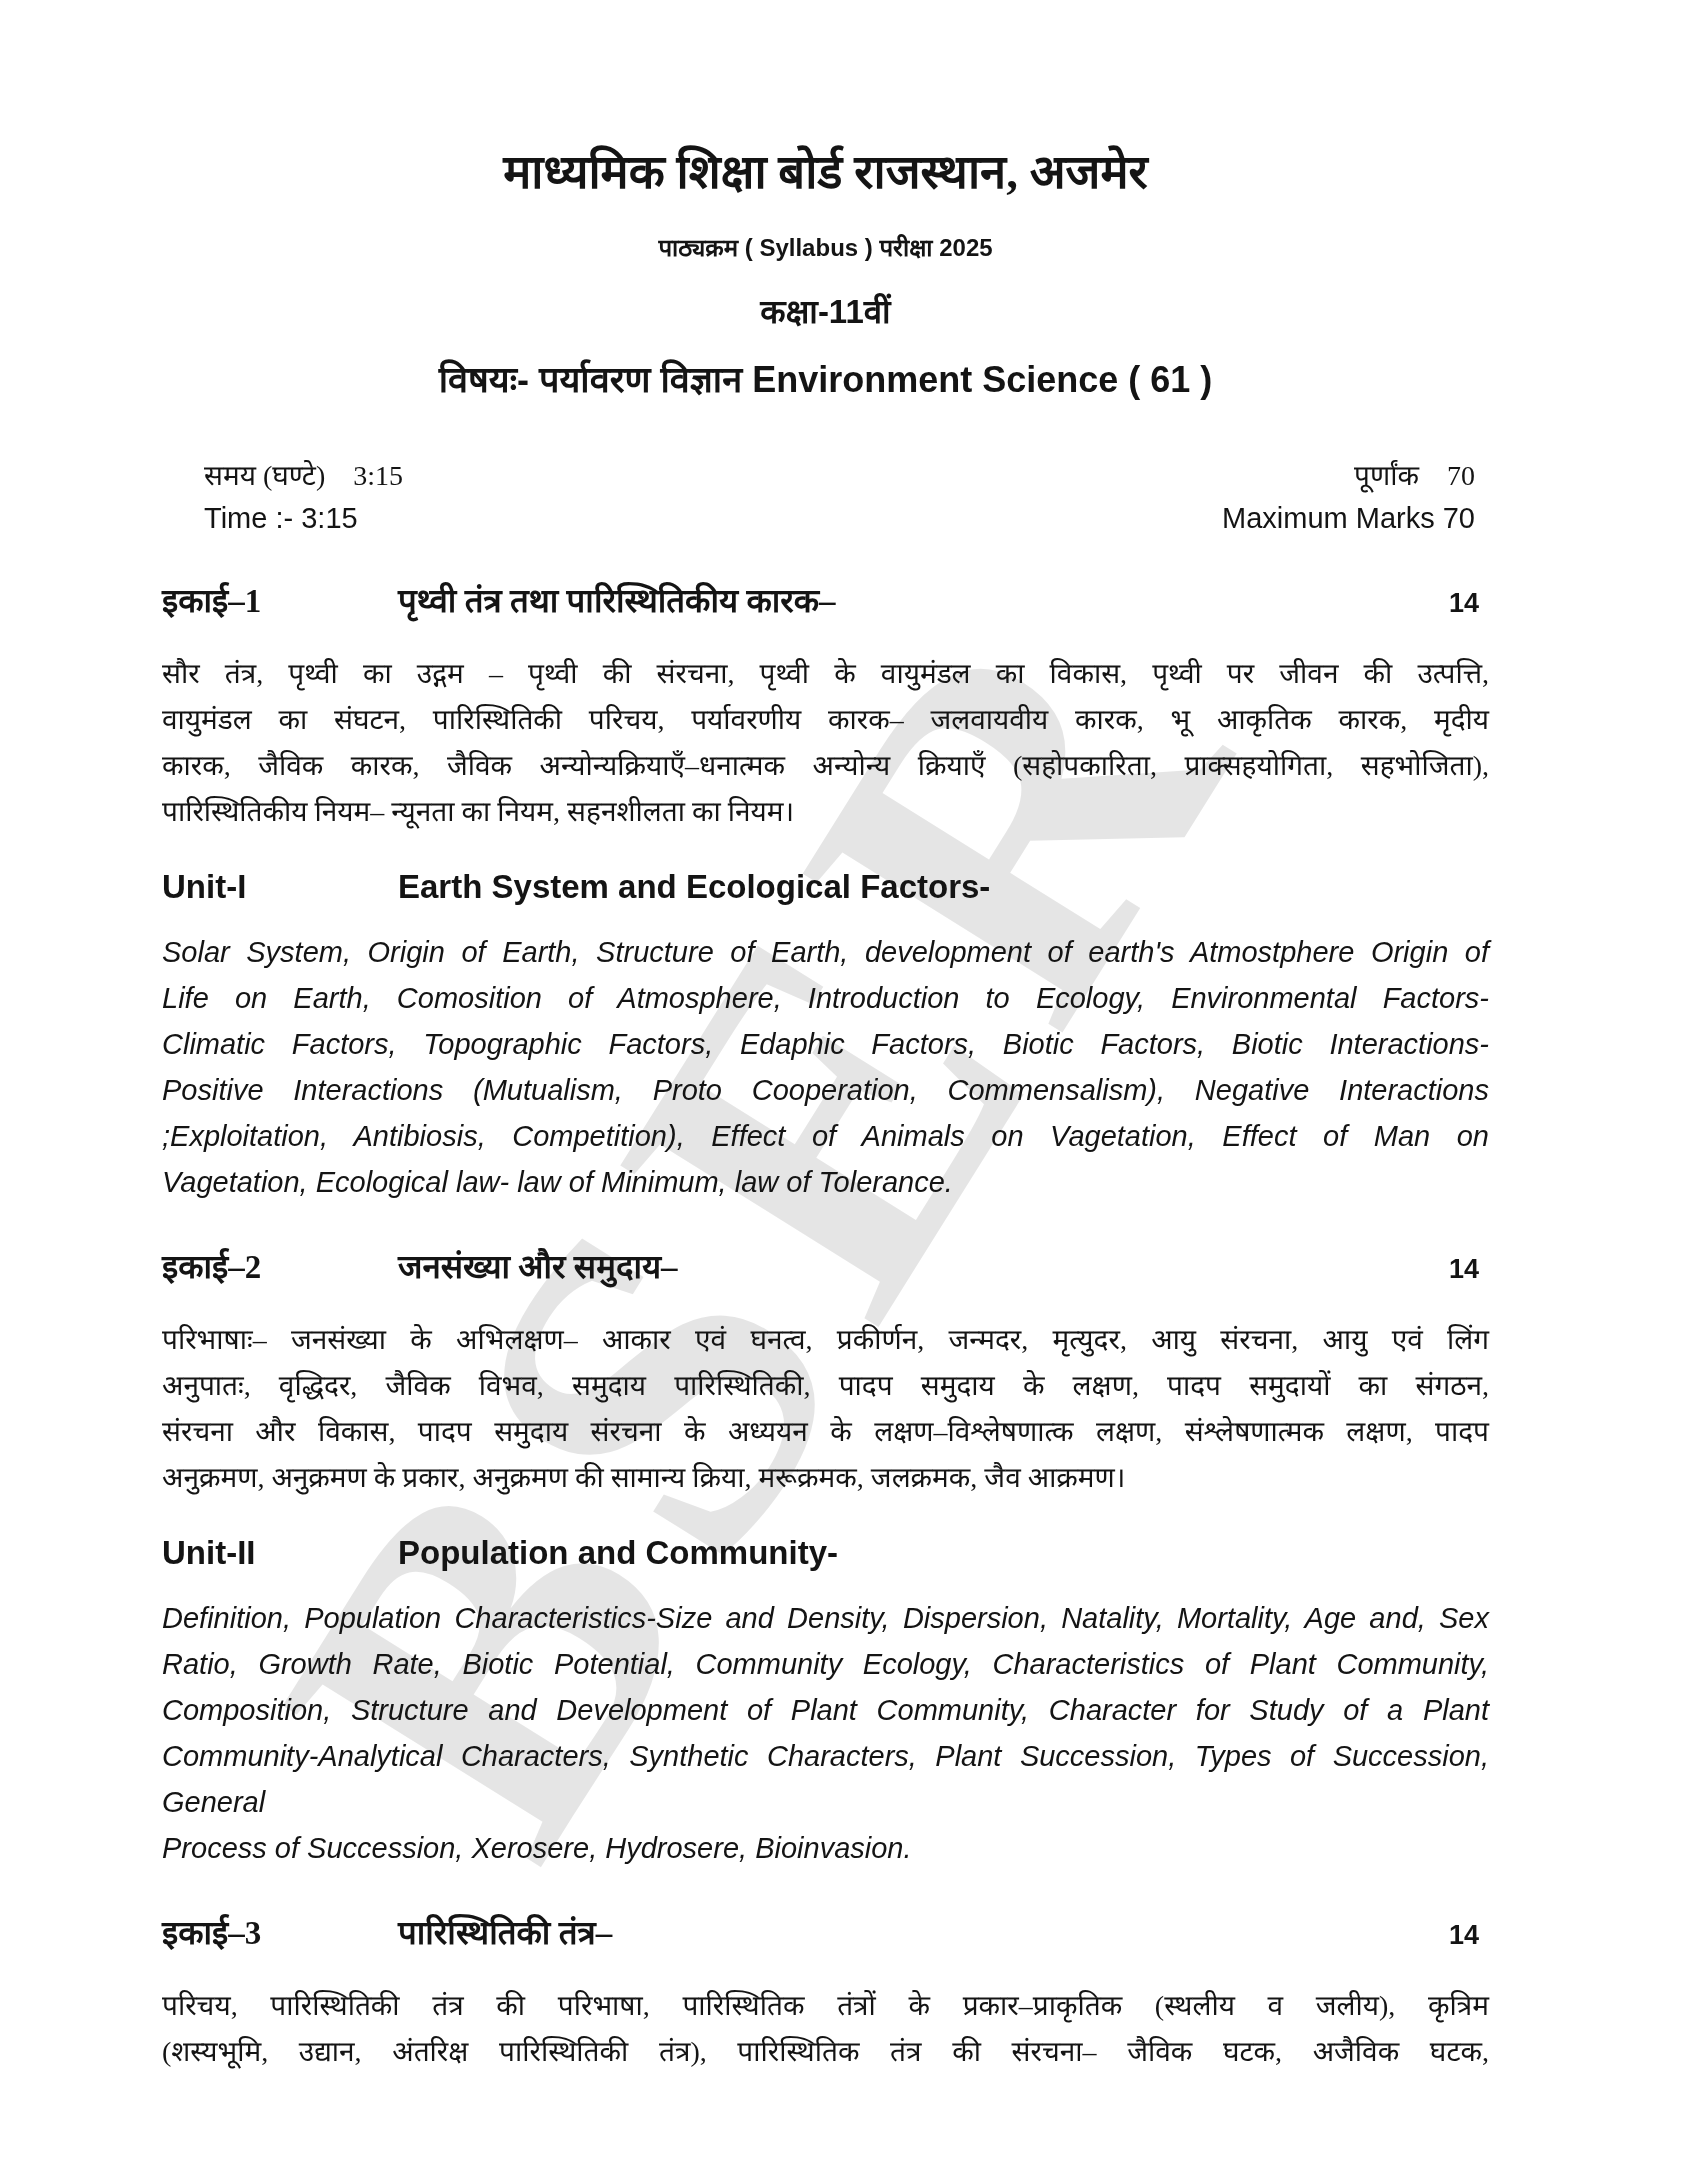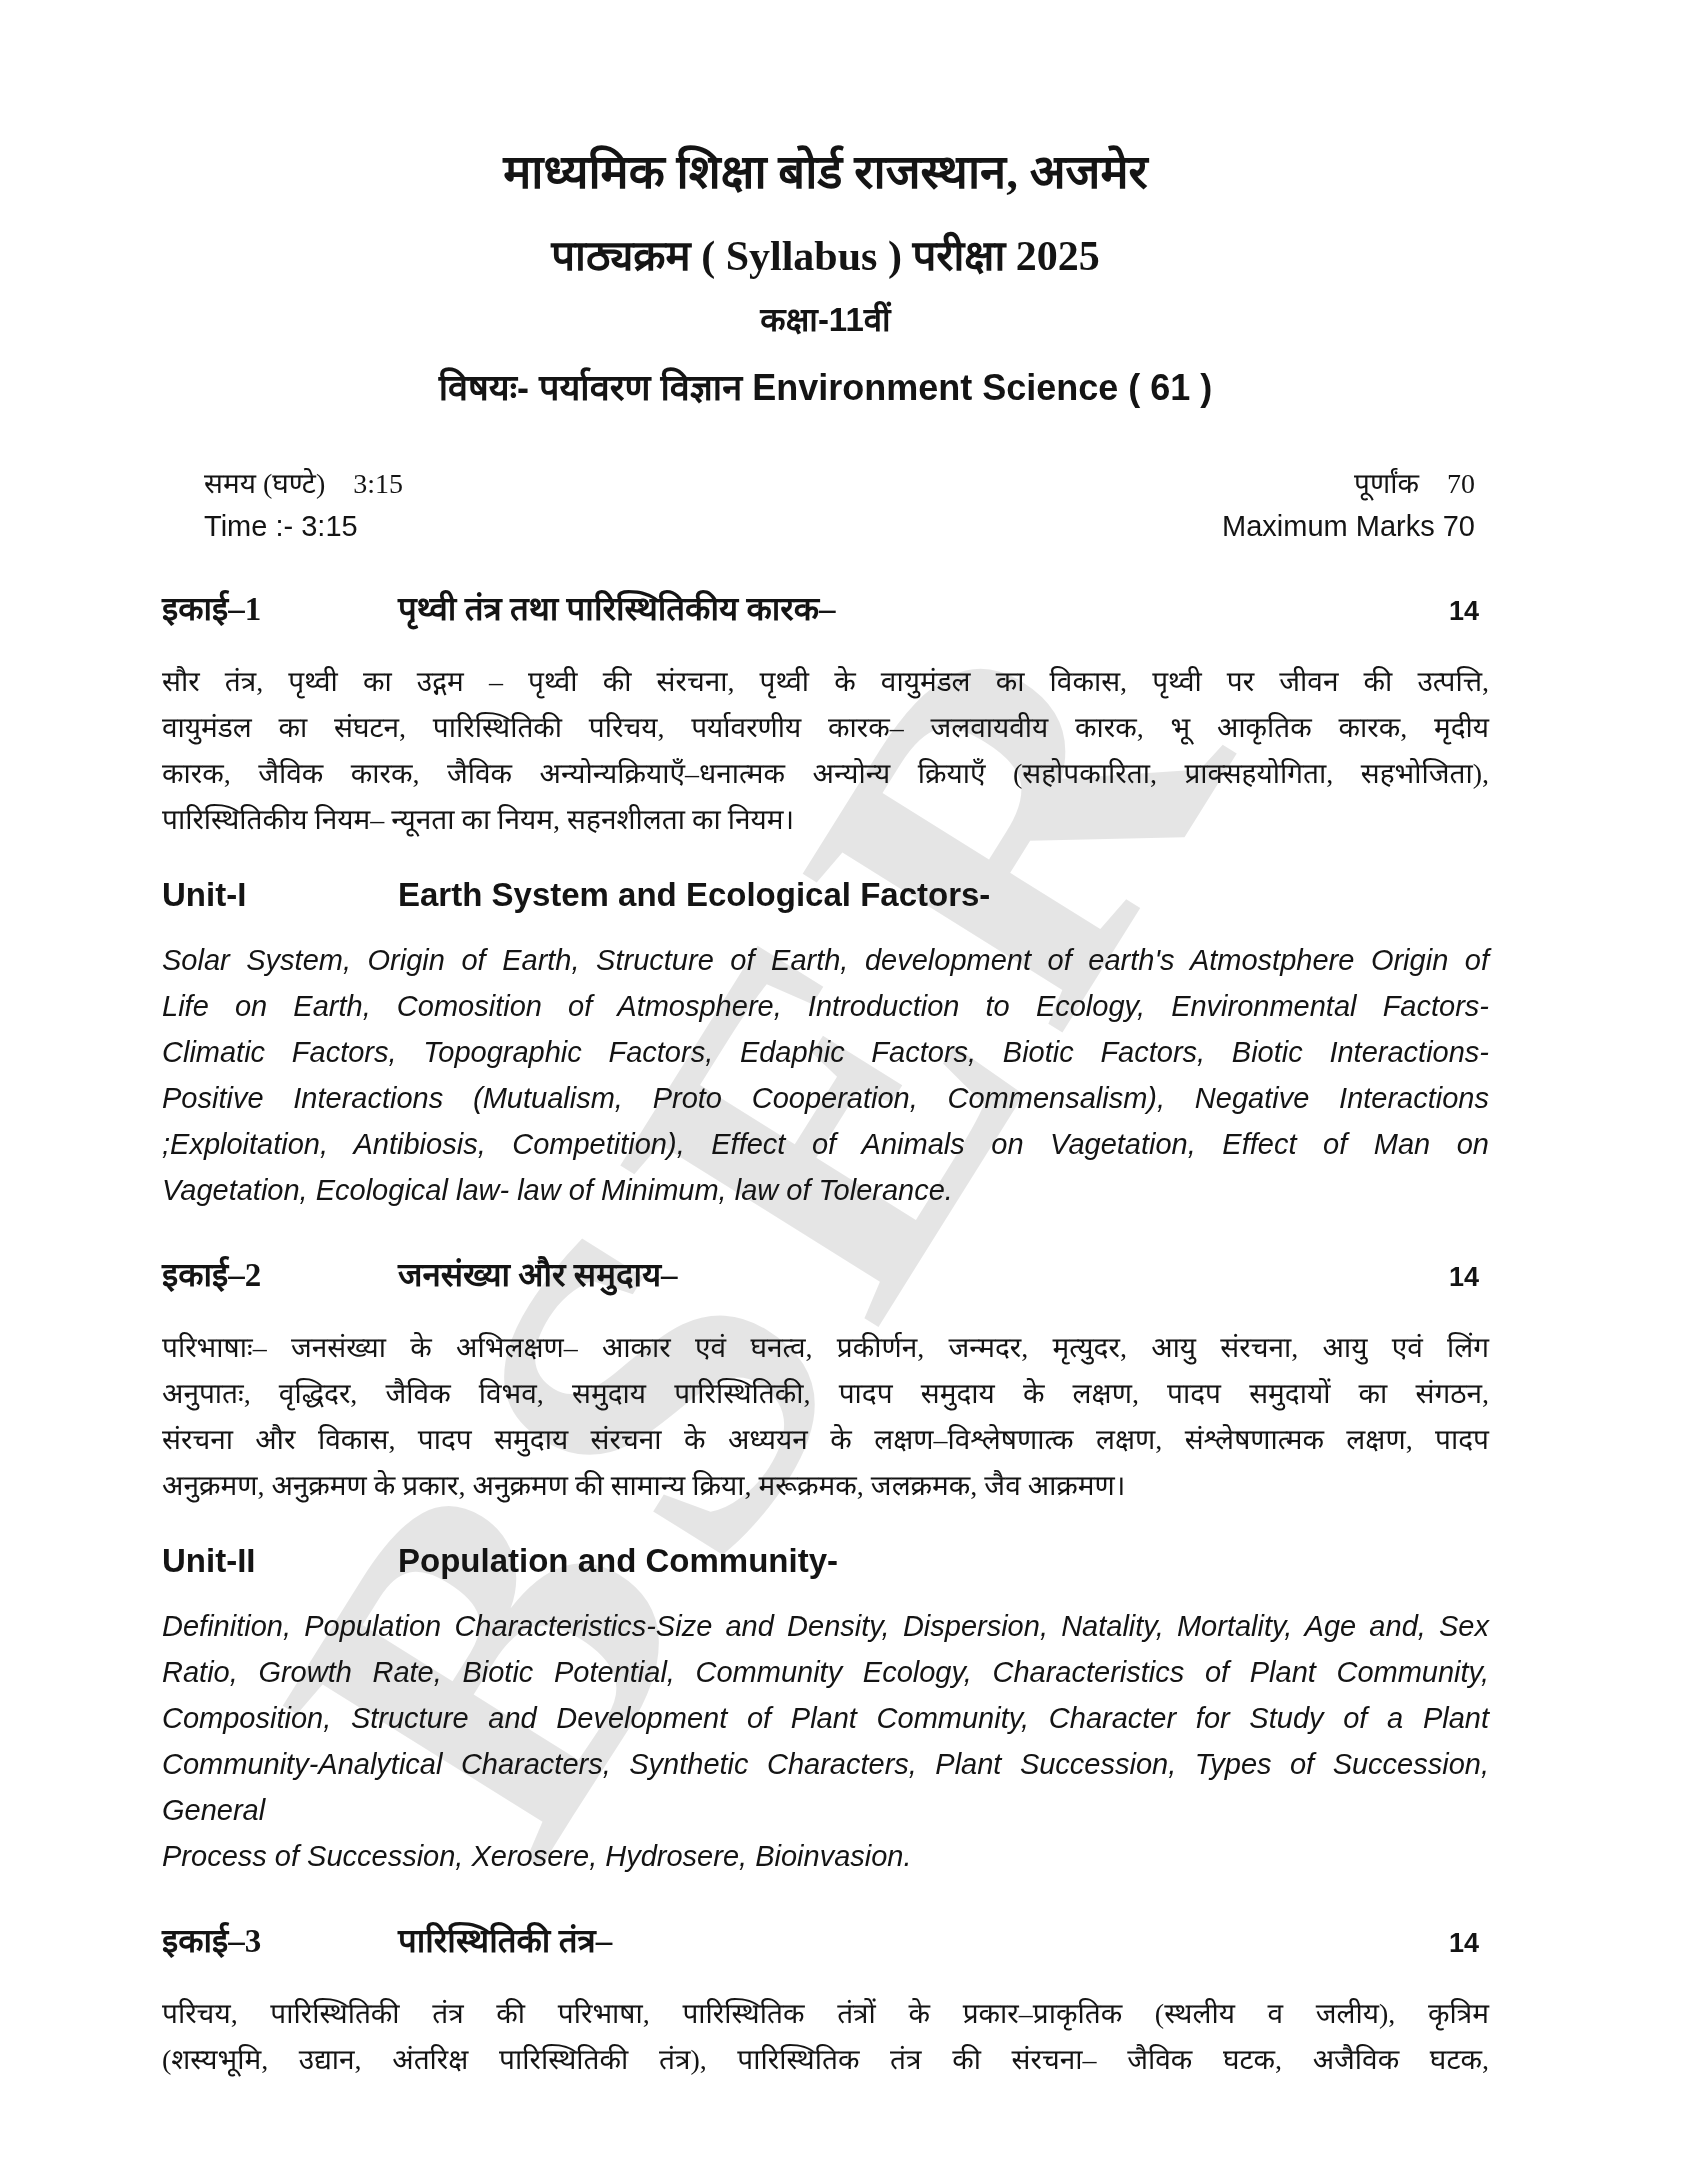--- a/index.html
+++ b/index.html
@@ -33,23 +33,23 @@
     position: relative;
     z-index: 1;
     padding: 145px 194px 0 162px;
   }
   .title-block { text-align: center; }
   .t1 {
     font-family: "Liberation Serif", serif;
     font-weight: 700; font-size: 47px; line-height: 55px;
   }
   .t2 {
-    font-family: Liberation Serif, serif;
-    font-weight: 700; font-size: 42px; line-height: 44px;
-    margin-top: 34px;
+    font-family: Liberation Sans, sans-serif;
+    font-weight: 700; font-size: 24px; line-height: 44px;
+    margin-top: 26px;
   }
   .t3 { font-weight: 700; font-size: 33px; line-height: 40px; margin-top: 22px; }
   .t4 { font-weight: 700; font-size: 36px; line-height: 44px; margin-top: 26px; }
 
   .meta { margin-top: 53px; padding-left: 42px; padding-right: 14px; }
   .meta-row { display: flex; justify-content: space-between; align-items: baseline; }
   .meta-row.hi { font-family: Liberation Serif, serif; font-size: 28px; line-height: 42px; }
   .meta-row.en { font-weight: 400; font-size: 29px; line-height: 42px; }
   .pair .val { margin-left: 28px; }
 

